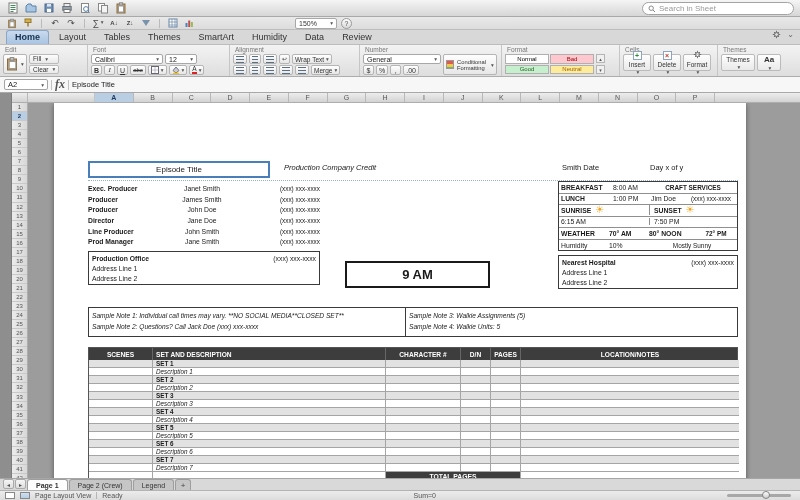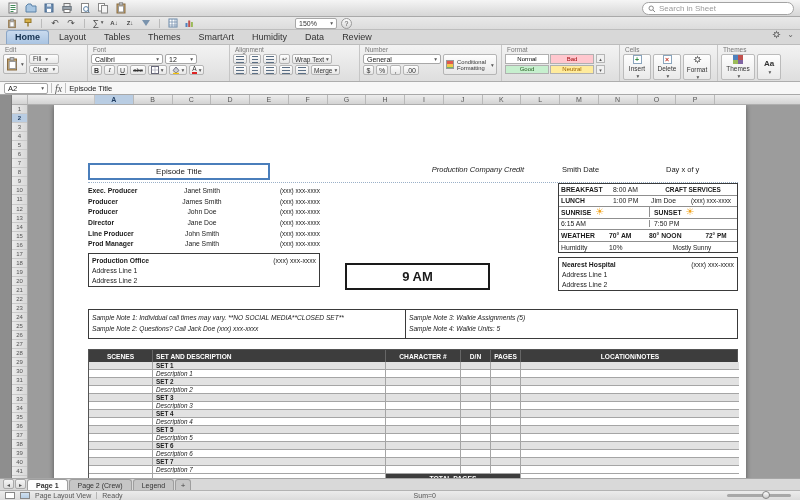--- a/index.html
+++ b/index.html
@@ -53,32 +53,32 @@
 .bars{width:8px;height:7px;background:repeating-linear-gradient(to bottom,#5a6e84 0 1px,transparent 1px 3px);}
 .bars.c{width:6px;}
 .wrapbtn{height:10px;font-size:6.5px;}
 .condbtn{width:54px;height:21px;display:flex;align-items:center;gap:3px;background:linear-gradient(#fefefe,#e7e7e7);border:1px solid #b5b5b5;border-radius:2px;padding:0 2px;}
 .condic{width:8px;height:9px;background:linear-gradient(#e05a4e 0 3px,#f2c84b 3px 6px,#71b765 6px 9px);border:1px solid #999;}
 .condtxt{font-size:5.8px;line-height:6px;color:#333;}
 .gallery{display:grid;grid-template-columns:44px 44px;gap:1px;}
 .chip{height:9.5px;border:1px solid #b0b0b0;font-size:6px;display:flex;align-items:center;justify-content:center;}
 .galarrows{display:flex;flex-direction:column;justify-content:space-between;height:20px;}
 .galarrows span{font-size:5px;color:#555;border:1px solid #b5b5b5;background:#f0f0f0;width:9px;height:9px;display:flex;align-items:center;justify-content:center;}
-.cellbtn{width:28px;height:26px;display:flex;flex-direction:column;align-items:center;justify-content:center;font-size:6.5px;color:#333;background:linear-gradient(#fefefe,#e9e9e9);border:1px solid #bbb;border-radius:2px;gap:1px;}
+.cellbtn{width:28px;height:17px;display:flex;flex-direction:column;align-items:center;justify-content:center;font-size:6.5px;color:#333;background:linear-gradient(#fefefe,#e9e9e9);border:1px solid #bbb;border-radius:2px;gap:1px;}
 .cellic{width:9px;height:9px;border:1px solid #8aa5bd;background:#fff;position:relative;font-size:7px;line-height:7px;text-align:center;}
 .cellic.plus{color:#2c8a3c;font-weight:bold;}
 .cellic.minus{color:#c0392b;font-weight:bold;}
 .themesic{width:10px;height:10px;display:grid;grid-template-columns:5px 5px;}
 .themesic i{display:block;}
 
 
 .fbar{flex:0 0 13px;background:#f7f7f7;border-bottom:1px solid #a8a8a8;display:flex;align-items:center;padding:0 4px;gap:3px;}
 .namebox{width:44px;height:11px;background:#fff;border:1px solid #a5a5a5;border-radius:2px;font-size:7.5px;color:#222;display:flex;align-items:center;justify-content:space-between;padding:0 3px;}
 .fdiv{width:1px;height:10px;background:#c0c0c0;}
-.fx{font-size:10px;font-style:italic;color:#555;font-family:"Liberation Serif",serif;}
+.fx{font-size:12px;font-style:italic;color:#555;font-family:"Liberation Serif",serif;font-weight:bold;}
 .finput{flex:1;height:11px;border:none;background:transparent;font-size:7.5px;color:#222;font-family:"Liberation Sans",sans-serif;outline:none;}
 
 
 .gridwrap{flex:1;display:flex;min-height:0;}
 .leftstrip{flex:0 0 12px;background:#8e8e8e;border-right:1px solid #7c7c7c;}
 .gridmain{flex:1;display:flex;flex-direction:column;min-width:0;}
 .colheaders{flex:0 0 10px;display:flex;background:linear-gradient(#ededed,#d3d3d3);border-bottom:1px solid #aeaeae;}
 .corner{flex:0 0 16px;border-right:1px solid #b8b8b8;}
 .blankL{flex:0 0 67px;border-right:1px solid #c4c4c4;}
 .colset{display:flex;}
@@ -88,23 +88,23 @@
 .gridbody{flex:1;display:flex;min-height:0;}
 .rowgutter{flex:0 0 16px;background:linear-gradient(to right,#ececec,#d8d8d8);border-right:1px solid #aeaeae;overflow:hidden;}
 .rnum{height:9.05px;font-size:6px;color:#555;text-align:center;line-height:9px;border-bottom:1px solid #c9c9c9;}
 .rnum.sel{background:#b9cde3;color:#1d3a5f;font-weight:bold;}
 .canvas{flex:1;background:#9c9c9c;position:relative;overflow:hidden;}
 .page{position:absolute;left:26px;top:0;width:692px;height:380px;background:#fff;box-shadow:0 1px 5px rgba(0,0,0,.45);}
 
 
 .page, .page *{color:#1a1a1a;}
 .epbox{position:absolute;left:34px;top:58px;width:182px;height:17px;border:2px solid #4a7ebb;background:#fff;font-size:8px;text-align:center;line-height:13px;}
-.credit{position:absolute;left:230px;top:60px;width:240px;text-align:right;font-size:7.5px;font-style:italic;}
+.credit{position:absolute;left:230px;top:60px;width:240px;text-align:left;font-size:7.5px;font-style:italic;}
 .shootdate{position:absolute;left:508px;top:60px;font-size:7.5px;}
-.dayxofy{position:absolute;left:612px;top:60px;font-size:7.5px;}
+.dayxofy{position:absolute;left:596px;top:60px;font-size:7.5px;}
 .pbreak{position:absolute;left:34px;top:77px;width:650px;border-top:1px dotted #9ab0c8;}
 .crew{position:absolute;left:34px;top:80px;width:232px;}
 .crew-row{display:flex;height:10.7px;align-items:center;}
 .c-role{width:70px;font-weight:bold;font-size:6.8px;}
 .c-name{width:88px;text-align:center;font-size:6.8px;}
 .c-phone{flex:1;text-align:right;font-size:6.4px;}
 .officebox{position:absolute;left:34px;top:148px;width:232px;height:34px;border:1px solid #3a3a3a;padding:1px 3px;font-size:6.8px;}
 .officebox .r1{display:flex;justify-content:space-between;height:10.5px;align-items:center;}
 .officebox .r1 b{font-size:6.8px;}
 .officebox .addr{height:10.5px;line-height:10.5px;}

